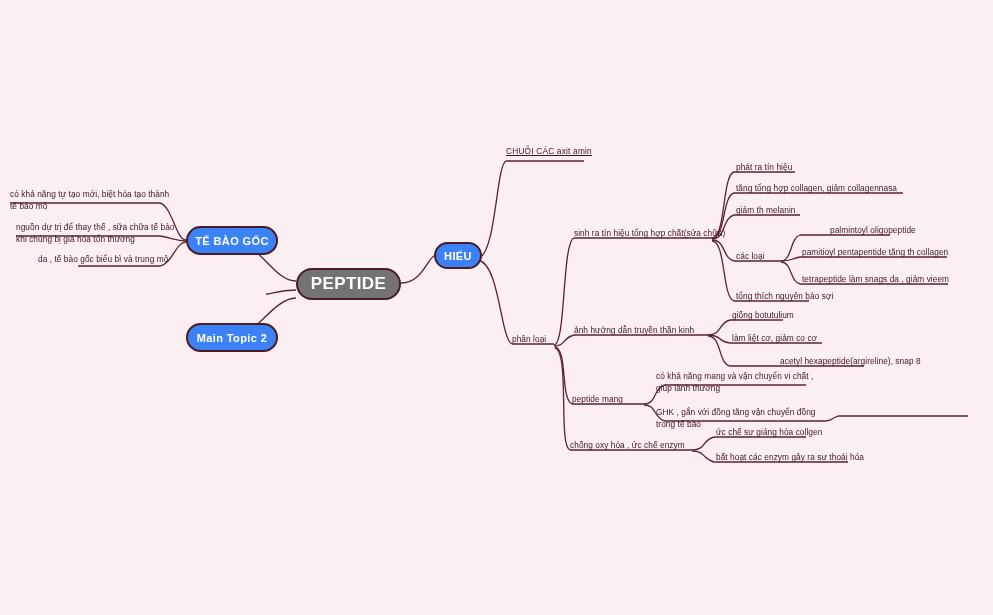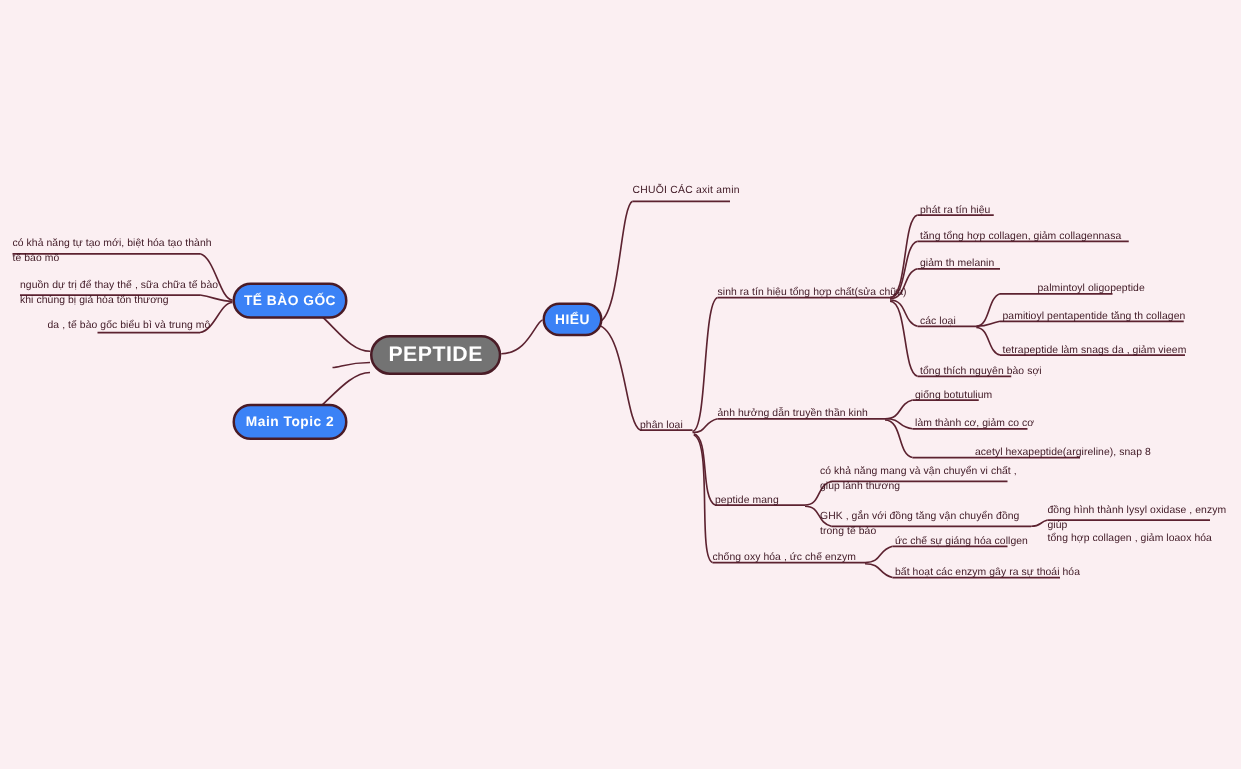--- a/index.html
+++ b/index.html
@@ -37,21 +37,21 @@
     justify-content:center;
   }
   .label{
     position:absolute;
     color:#3d1622;
     font-size:8.3px;
     line-height:11.5px;
     white-space:pre-line;
     letter-spacing:.06px;
   }
-  .label.cap{letter-spacing:.2px;}
+  .label.cap{letter-spacing:.2px;text-decoration:underline;}
 </style>
 </head>
 <body>
 
 <div id="canvas">
 
   <svg class="links" viewBox="0 0 993 615">
 
     <path d="M296,281 C275,281 262,248 238,241"></path>
 
@@ -156,27 +156,25 @@
   <div class="label" style="left:736px;top:183px;">tăng tổng hợp collagen, giảm collagennasa</div>
   <div class="label" style="left:736px;top:205px;">giảm th melanin</div>
   <div class="label" style="left:736px;top:251px;">các loại</div>
   <div class="label" style="left:736px;top:291px;">tổng thích nguyên bào sợi</div>
 
   <div class="label" style="left:802px;top:225px;padding-left:28px;">palmintoyl oligopeptide</div>
   <div class="label" style="left:802px;top:247px;">pamitioyl pentapentide  tăng th collagen</div>
   <div class="label" style="left:802px;top:274px;">tetrapeptide làm snags da , giảm vieem</div>
 
   <div class="label" style="left:732px;top:310px;">giống botutulium</div>
-  <div class="label" style="left:732px;top:333px;">làm thành cơ, giảm co cơ</div>
+  <div class="label" style="left:732px;top:333px;">làm liệt cơ, giảm co cơ</div>
   <div class="label" style="left:732px;top:356px;padding-left:48px;">acetyl hexapeptide(argireline), snap 8</div>
 
   <div class="label" style="left:656px;top:371px;width:165px;">có khả năng mang và vận chuyển vi chất ,
 giúp lành thương</div>
   <div class="label" style="left:656px;top:407px;width:180px;">GHK , gắn với đồng  tăng vận chuyển đồng
 trong tế bào</div>
 
-  <div class="label" style="left:838px;top:402px;width:150px;">đồng hình thành lysyl oxidase , enzym giúp
-tổng hợp collagen , giảm loaox hóa</div>
 
   <div class="label" style="left:716px;top:427px;">ức chế sự giáng hóa collgen</div>
   <div class="label" style="left:716px;top:452px;">bất hoạt các enzym gây ra sự thoái hóa</div>
 
 </div>
 
 </body></html>

